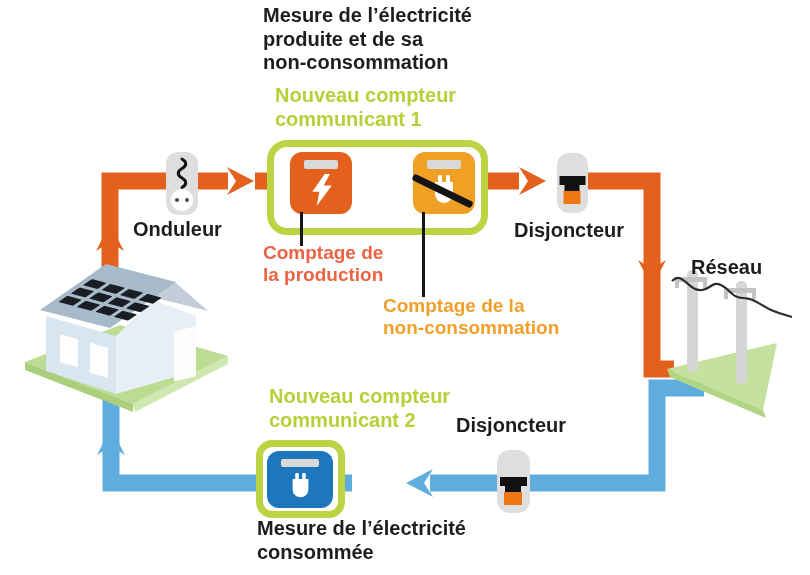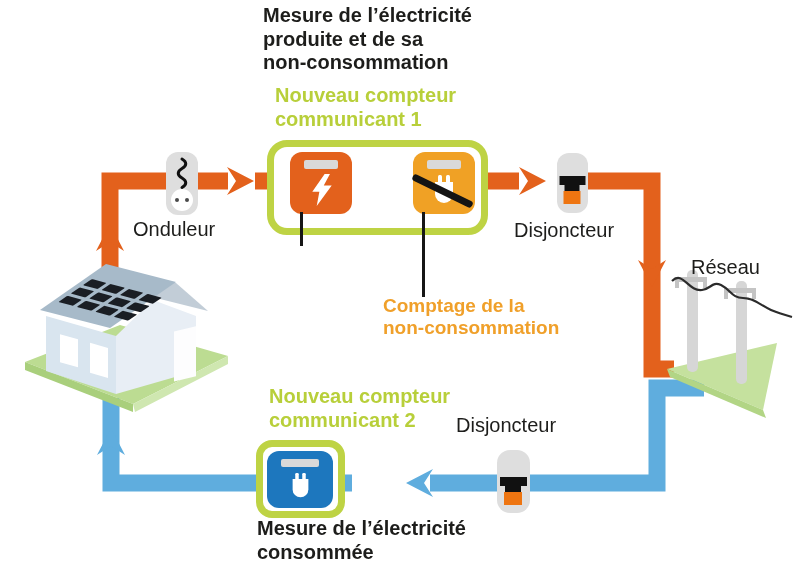--- a/index.html
+++ b/index.html
@@ -4,21 +4,21 @@
 <style>
   html,body{margin:0;padding:0;background:#ffffff;}
   .stage{
     position:relative;width:810px;height:575px;background:#ffffff;overflow:hidden;
     font-family:"Liberation Sans","DejaVu Sans",sans-serif;
     border-radius:9px;
   }
   svg.layer{position:absolute;left:0;top:0;z-index:0;}
   .label{position:absolute;white-space:pre-line;color:#1d1d1b;line-height:1.18;z-index:40;}
   .h{font-weight:bold;font-size:20px;}
-  .plain{font-size:20px;font-weight:400;}
+  .plain{font-size:20px;font-weight:700;}
   .green-t{color:#b8cf3a;margin-left:12px;}
   .salmon-t{color:#ec6242;}
   .amber-t{color:#f0a02a;}
   .gbox{position:absolute;border:7px solid #bed344;border-radius:20px;background:#ffffff;box-sizing:border-box;z-index:10;}
   .meter{position:absolute;border-radius:12px;z-index:20;}
   .meter .bar{position:absolute;left:50%;transform:translateX(-50%);top:8px;width:34px;height:9px;background:#d9d9d9;border-radius:2px;}
   .meter svg{position:absolute;}
   .vline{position:absolute;width:3px;background:#161616;z-index:30;}
   .slash{position:absolute;height:6.5px;background:#141414;border-radius:3px;transform-origin:0 50%;transform:rotate(26deg);z-index:31;}
 </style>
@@ -159,20 +159,22 @@
 produite et de sa
 non-consommation</div>
 
   <div class="label h green-t" style="left:263px;top:84px;">Nouveau compteur
 communicant 1</div>
 
   <div class="label plain" style="left:133px;top:218px;">Onduleur</div>
 
   <div class="label plain" style="left:514px;top:219px;">Disjoncteur</div>
 
+  <div class="label h salmon-t" style="left:263px;top:242px;font-size:19px;">Comptage de
+la production</div>
 
   <div class="label h amber-t" style="left:383px;top:295px;font-size:19px;">Comptage de la
 non-consommation</div>
 
   <div class="label plain" style="left:691px;top:240px;margin-top:16px;">Réseau</div>
 
   <div class="label h green-t" style="left:257px;top:385px;">Nouveau compteur
 communicant 2</div>
 
   <div class="label plain" style="left:456px;top:414px;">Disjoncteur</div>

